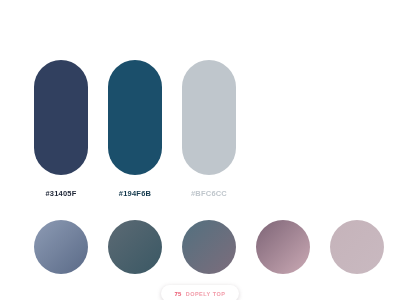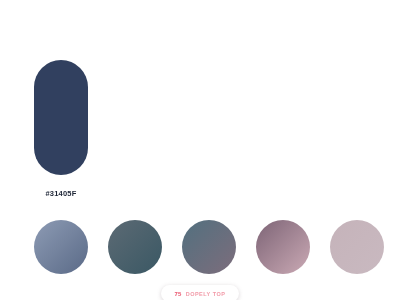--- a/index.html
+++ b/index.html
@@ -87,20 +87,28 @@
 </head>
 <body>
 
 <div class="palette-board">
 
   <div class="swatch-row">
     <div class="swatch-col">
       <div class="pill" style="background:#31405f"></div>
       <div class="hex-label" style="color:#1d2536">#31405F</div>
     </div>
+    <div class="swatch-col">
+      <div class="pill" style="background:#1b4f6b"></div>
+      <div class="hex-label" style="color:#13384c">#194F6B</div>
+    </div>
+    <div class="swatch-col">
+      <div class="pill" style="background:#bfc6cc"></div>
+      <div class="hex-label" style="color:#bfc6cc">#BFC6CC</div>
+    </div>
   </div>
 
   <div class="circle-row">
     <div class="circle" style="background:linear-gradient(135deg,#8d9bb4 0%,#5a6a87 100%)"></div>
     <div class="circle" style="background:linear-gradient(135deg,#5c6a74 0%,#3a5864 100%)"></div>
     <div class="circle" style="background:linear-gradient(135deg,#52707f 0%,#7d6d7c 100%)"></div>
     <div class="circle" style="background:linear-gradient(135deg,#7d6476 0%,#cbaab5 100%)"></div>
     <div class="circle" style="background:linear-gradient(135deg,#c5b3ba 0%,#c9b9c0 100%)"></div>
   </div>
 

